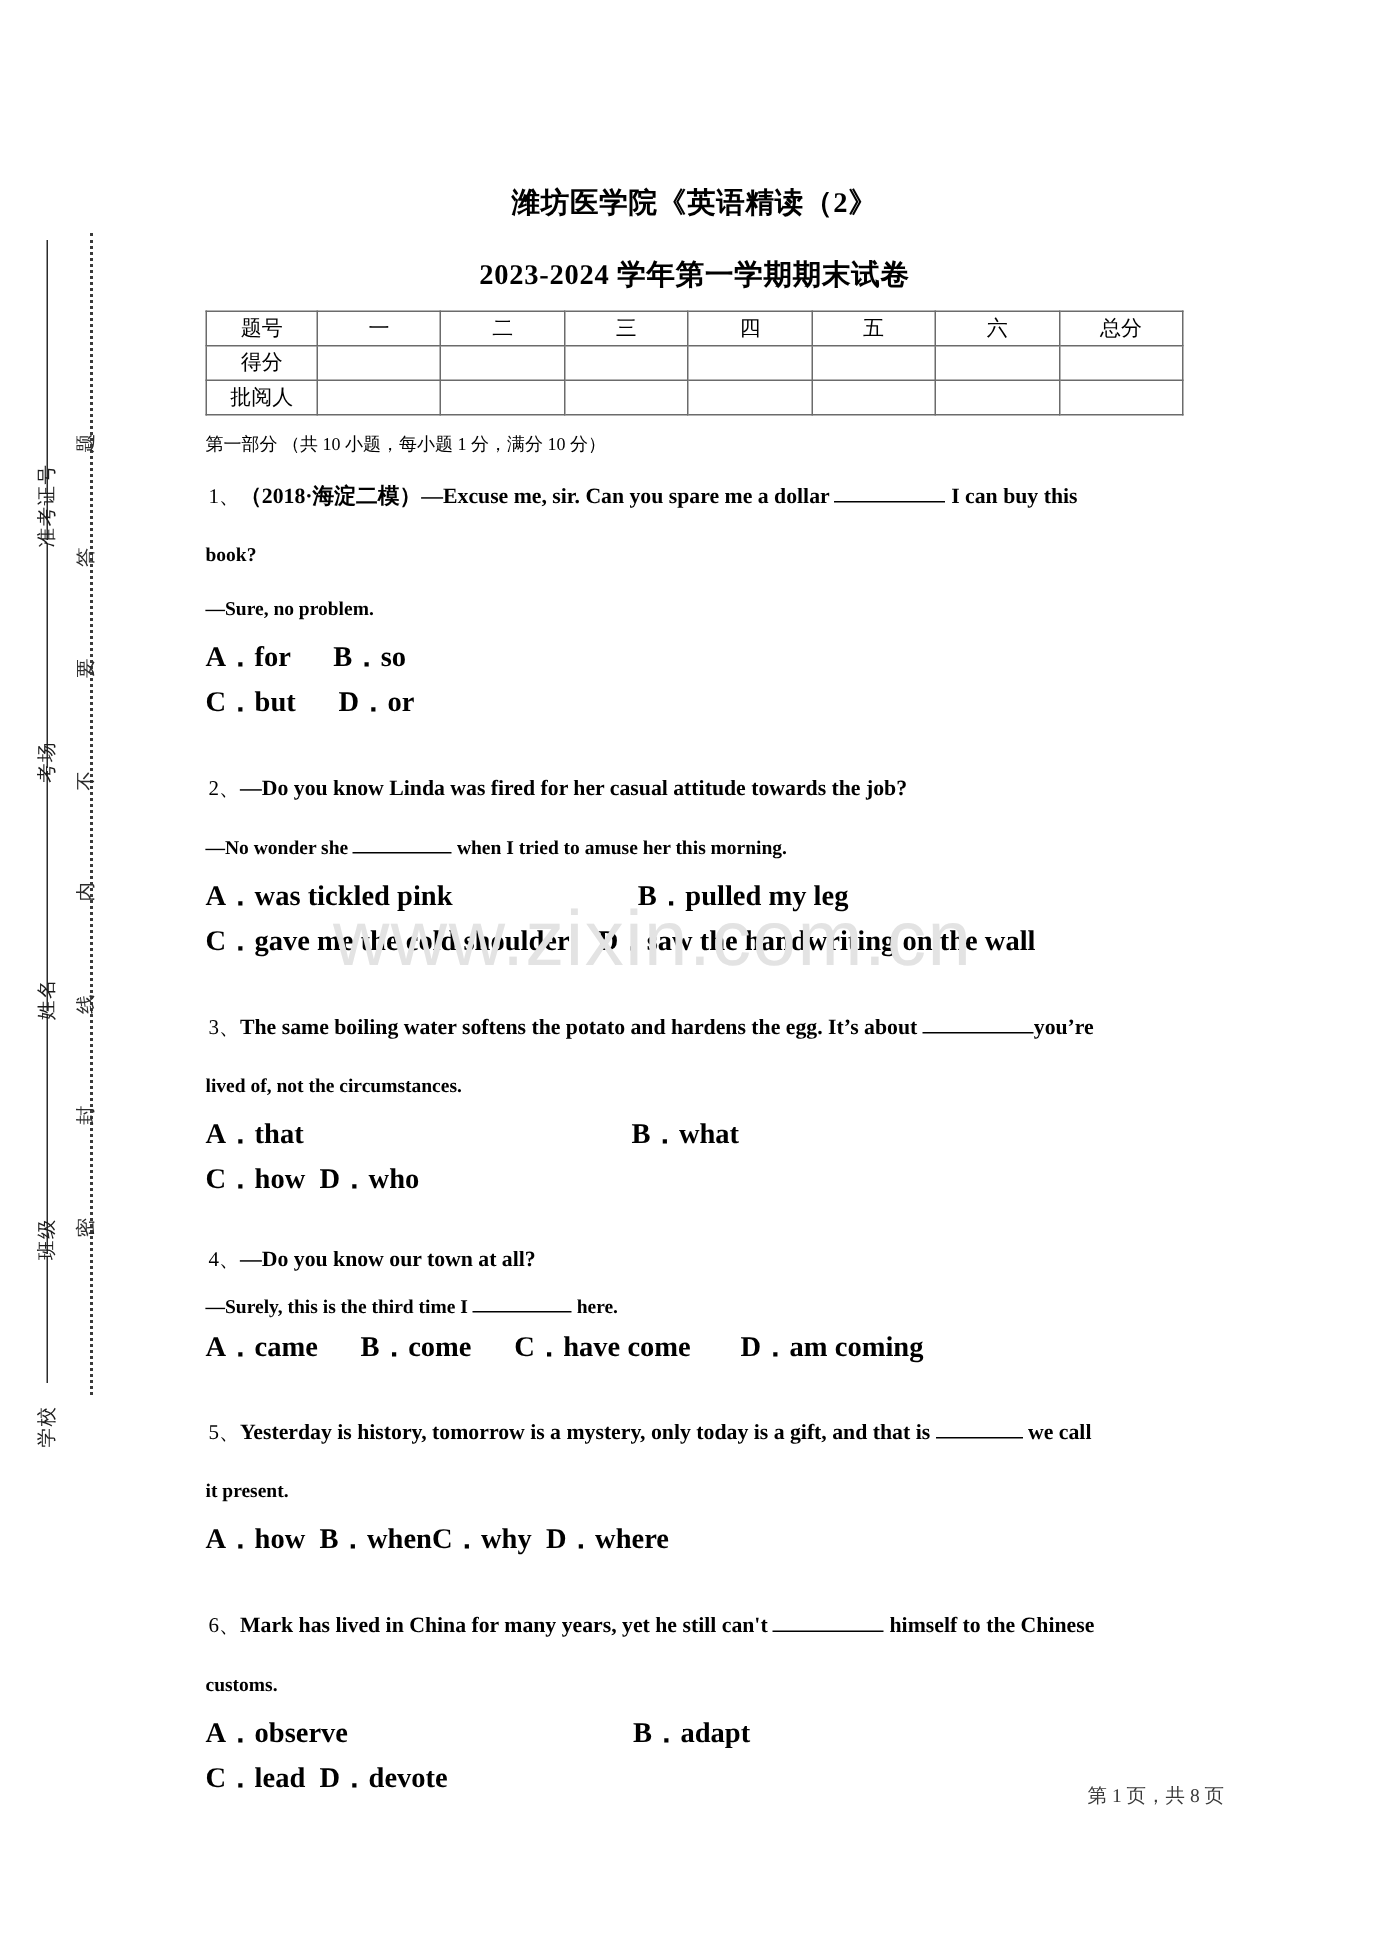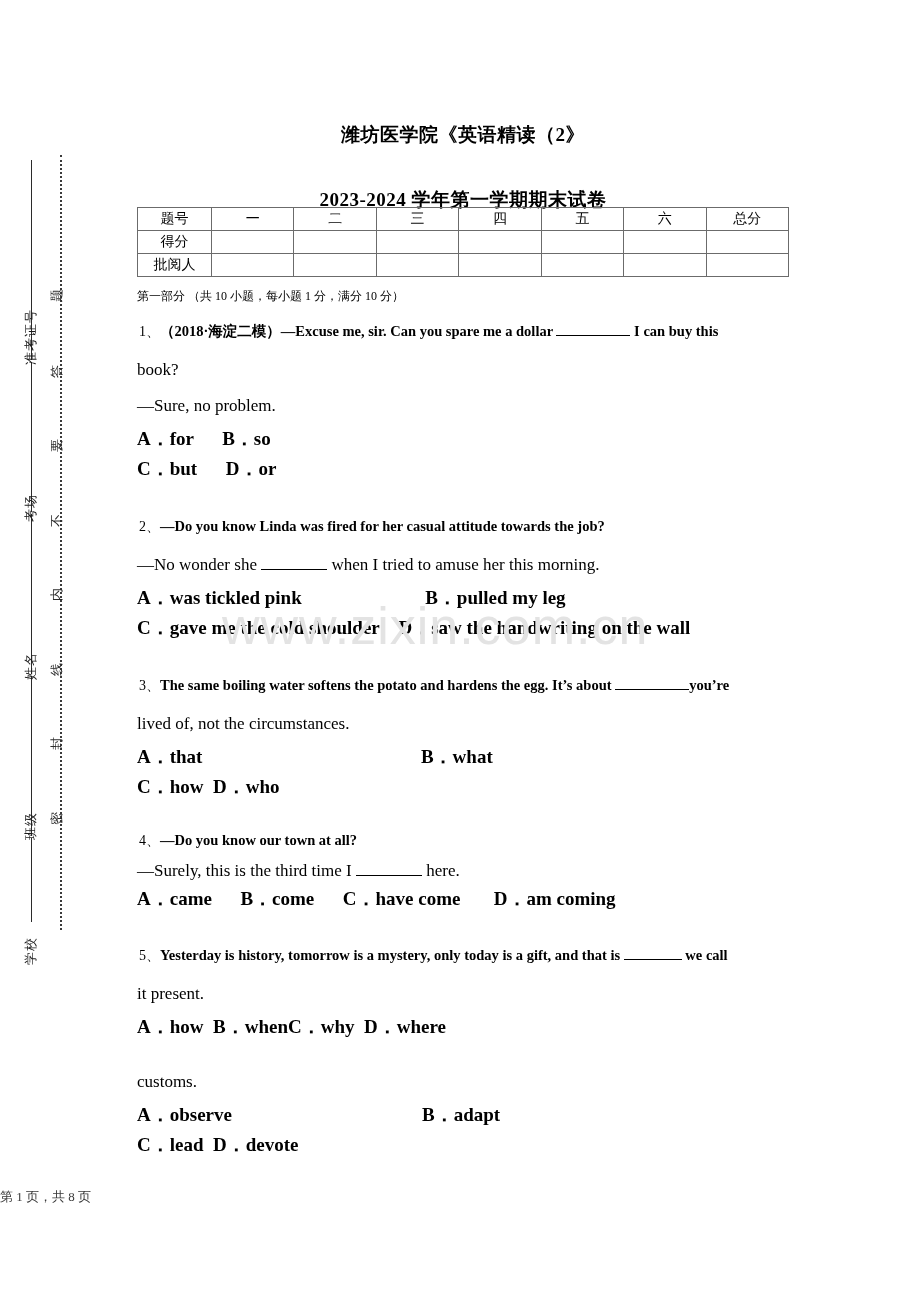--- a/index.html
+++ b/index.html
@@ -79,21 +79,21 @@
 
   .doc-title {
     text-align: center;
     font-weight: bold;
     font-size: 19px;
     letter-spacing: 0.5px;
     margin: 0;
     padding: 0;
   }
   #title-line1 { position: absolute; left: 0; top: 122px; width: 652px; }
-  #title-line2 { position: absolute; left: 0; top: 170px; width: 652px; margin-top: 17px; }
+  #title-line2 { position: absolute; left: 0; top: 170px; width: 652px; }
 
   
   #score-table {
     position: absolute;
     left: 0;
     top: 207px;
     width: 652px;
     border-collapse: collapse;
     table-layout: fixed;
   }
@@ -131,22 +131,22 @@
     font-weight: bold;
     line-height: 36px;
     margin: 2px;
     text-align: justify;
   }
   .q-num {
     font-weight: normal;
     font-size: 14px;
   }
   .q-line {
-    font-size: 17px;
-    font-weight: normal;
+    font-size: 13px;
+    font-weight: bold;
     line-height: 36px;
     margin: 0;
   }
   .q-options {
     font-size: 19px;
     font-weight: bold;
     line-height: 30px;
     margin: 0;
     white-space: pre;
   }
@@ -173,21 +173,21 @@
     pointer-events: none;
     z-index: 5;
   }
 
   
   #page-footer {
     position: absolute;
     left: 0;
     top: 1188px;
     width: 816px;
-    text-align: left;
+    text-align: right;
     font-size: 13px;
     color: #3a3a3a;
     font-family: "Liberation Serif", "DejaVu Serif", serif;
   }
 </style>
 </head>
 <body>
 
 <div id="seal-margin">
 
@@ -299,20 +299,21 @@
 
     <div class="question">
       <div class="q-stem"><span class="q-num">5、</span><span>Yesterday is history, tomorrow is a mystery, only today is a gift, and that is </span><span class="blankline bl-sm"></span><span> we call</span></div>
       <div class="q-line">it present.</div>
       <div class="q-options">A．how  B．whenC．why  D．where</div>
     </div>
 
     <div class="q-gap"></div>
 
     <div class="question">
+      <div class="q-stem"><span class="q-num">6、</span><span>Mark has lived in China for many years, yet he still can't </span><span class="blankline bl-lg"></span><span> himself to the Chinese</span></div>
       <div class="q-line">customs.</div>
       <div class="q-options">A．observe                                        B．adapt</div>
       <div class="q-options">C．lead  D．devote</div>
     </div>
 
   </div>
 </div>
 
 <div id="watermark">www.zixin.com.cn</div>
 

